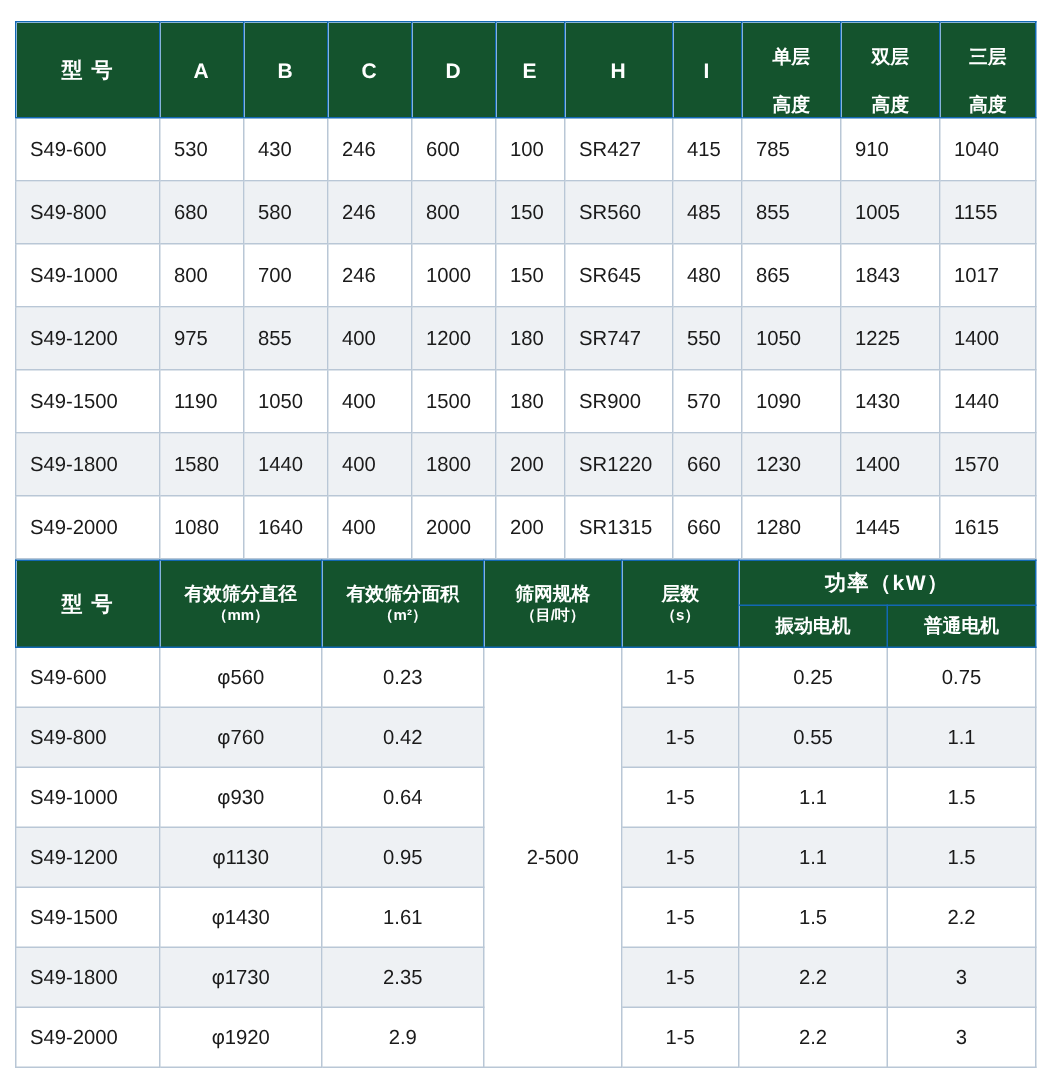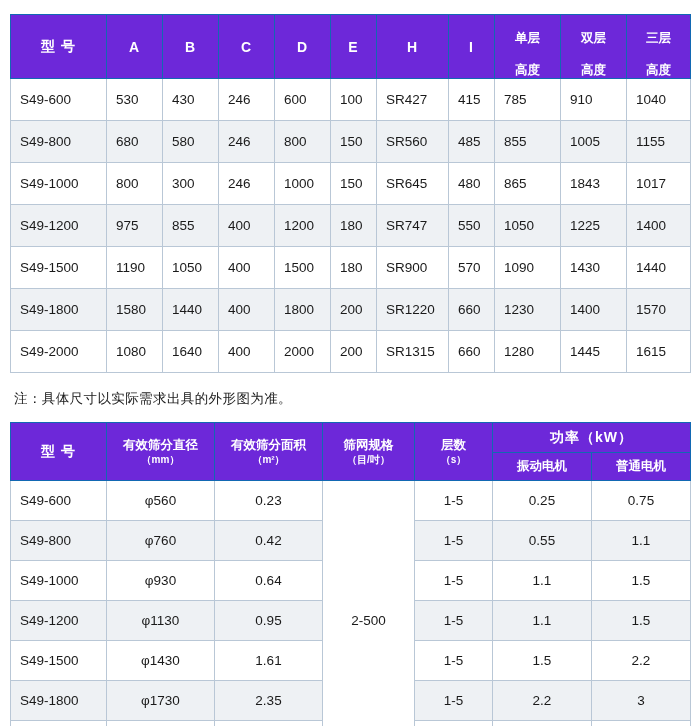--- a/index.html
+++ b/index.html
@@ -26,21 +26,21 @@
     text-align: center;
     vertical-align: middle;
     font-size: 13.5px;
     color: #1a1a1a;
     padding: 0 2px;
     white-space: nowrap;
     overflow: hidden;
   }
   
   thead th {
-    background: #6d28d9;
+    background: #14532d;
     color: #ffffff;
     font-weight: bold;
     border: 1px solid #1268b3;
     font-size: 14px;
     letter-spacing: 1px;
   }
   thead th.sub {
     font-size: 12.5px;
     letter-spacing: 0;
     font-weight: bold;
@@ -143,21 +143,21 @@
         <td class="val">150</td>
         <td class="val">SR560</td>
         <td class="val">485</td>
         <td class="val">855</td>
         <td class="val">1005</td>
         <td class="val">1155</td>
       </tr>
       <tr>
         <td class="model">S49-1000</td>
         <td class="val">800</td>
-        <td class="val">300</td>
+        <td class="val">700</td>
         <td class="val">246</td>
         <td class="val">1000</td>
         <td class="val">150</td>
         <td class="val">SR645</td>
         <td class="val">480</td>
         <td class="val">865</td>
         <td class="val">1843</td>
         <td class="val">1017</td>
       </tr>
       <tr>
@@ -208,21 +208,20 @@
         <td class="val">200</td>
         <td class="val">SR1315</td>
         <td class="val">660</td>
         <td class="val">1280</td>
         <td class="val">1445</td>
         <td class="val">1615</td>
       </tr>
     </tbody>
   </table>
 
-  <div class="note">注：具体尺寸以实际需求出具的外形图为准。</div>
 
   <table id="table2">
     <colgroup>
       <col style="width:96px">
       <col style="width:108px">
       <col style="width:108px">
       <col style="width:92px">
       <col style="width:78px">
       <col style="width:99px">
       <col style="width:99px">

